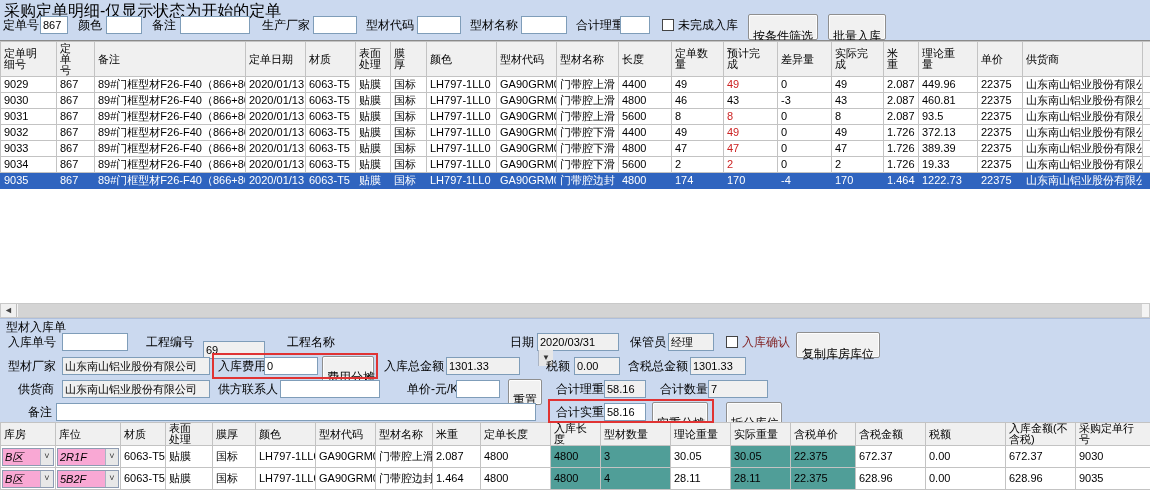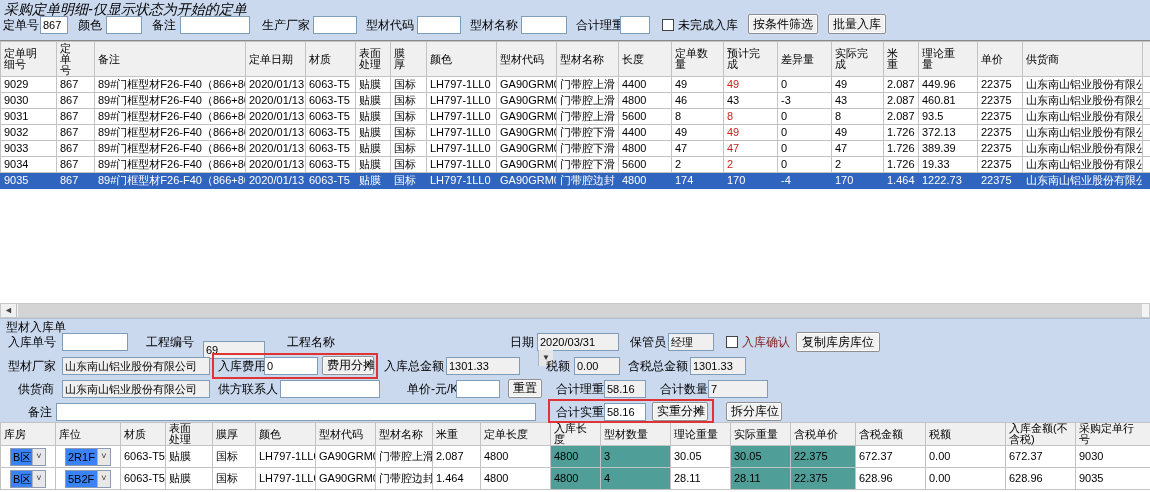--- a/index.html
+++ b/index.html
@@ -7,26 +7,26 @@
     --grid:#c3c3c3; --hdr:#f0f0f0; --fieldborder:#7f9db9;
   }
   *{box-sizing:border-box;margin:0;padding:0;font-family:"Liberation Sans","DejaVu Sans",sans-serif;}
   html,body{width:1150px;height:492px;overflow:hidden;}
   body{background:var(--bg);position:relative;font-size:12px;color:#000;}
 
   .lbl{position:absolute;height:18px;line-height:18px;font-size:12px;white-space:nowrap;}
   .txt{position:absolute;height:18px;border:1px solid var(--fieldborder);background:#fff;font-size:11px;padding:0 2px;}
   .txt.ro{background:#f0f0f0;}
   .btn{position:absolute;height:20px;background:#f1f1f1;border:1px solid #8f8f8f;border-radius:2px;
-       font-size:12px;text-align:center;line-height:18px;box-shadow:inset 0 0 0 1px #fdfdfd;white-space:nowrap;padding:0 4px;}
+       font-size:12px;text-align:center;line-height:18px;box-shadow:inset 0 0 0 1px #fdfdfd;white-space:nowrap;padding:12px 4px;}
   .cb{position:absolute;width:12px;height:12px;border:1px solid #444;background:#fff;}
 
   
   .topbar{position:absolute;top:0;left:0;width:1150px;height:40px;}
-  .title{position:absolute;top:1px;left:4px;font-size:14px;font-style:italic;}
+  .title{position:absolute;top:1px;left:4px;font-size:16px;}
 
   
   .grid-wrap{position:absolute;top:40px;left:0;width:1150px;height:263px;background:#fff;
              border-top:1px solid #8a8a8a;overflow:hidden;}
   table{border-collapse:collapse;table-layout:fixed;font-size:11px;}
   th,td{border:1px solid var(--grid);padding:0 3px;overflow:hidden;white-space:nowrap;text-align:left;font-weight:normal;}
   th{background:var(--hdr);white-space:pre-line;vertical-align:middle;line-height:11px;font-size:11px;}
   #orderTable th{height:35px;}
   #orderTable td{height:16px;line-height:15px;}
   tr.selected td{background:var(--sel);color:#fff;border-color:var(--sel);}
@@ -44,21 +44,21 @@
   .sec-title{position:absolute;top:0;left:6px;font-size:12px;}
   .redbox{position:absolute;border:2px solid var(--redbox);pointer-events:none;z-index:5;}
   .datewrap{position:absolute;display:flex;height:18px;border:1px solid var(--fieldborder);background:#f0f0f0;flex-direction:column;}
   .datewrap .dtxt{flex:1;font-size:11px;padding:0 2px;line-height:16px;}
   .datewrap .dbtn{width:15px;background:#e6e6e6;border-left:1px solid #aab4c4;font-size:8px;text-align:center;line-height:16px;color:#333;}
   .lbl.blue{color:#7f1d1d;text-align:center;}
 
   .in-grid{position:absolute;top:103px;left:0;width:1150px;height:71px;background:#fff;overflow:hidden;}
   #inTable th{height:18px;}
   #inTable td{height:22px;line-height:21px;}
-  .combo{display:flex;height:18px;border:1px solid #8e9cb2;background:#3b82f6;margin:1px 8px;}
+  .combo{display:flex;height:18px;border:1px solid #8e9cb2;background:#f9a8d4;margin:1px 0;font-style:italic;}
   .combo-txt{flex:1;padding:0 2px;font-size:11px;line-height:16px;overflow:hidden;}
   .combo-btn{width:13px;background:#e8e8e8;border-left:1px solid #aab4c4;text-align:center;line-height:15px;font-size:9px;color:#333;}
 </style>
 </head>
 <body>
 
 <div class="topbar">
   <div class="title">采购定单明细-仅显示状态为开始的定单</div>
 
   <span class="lbl" style="left:3px;top:16px">定单号</span>

